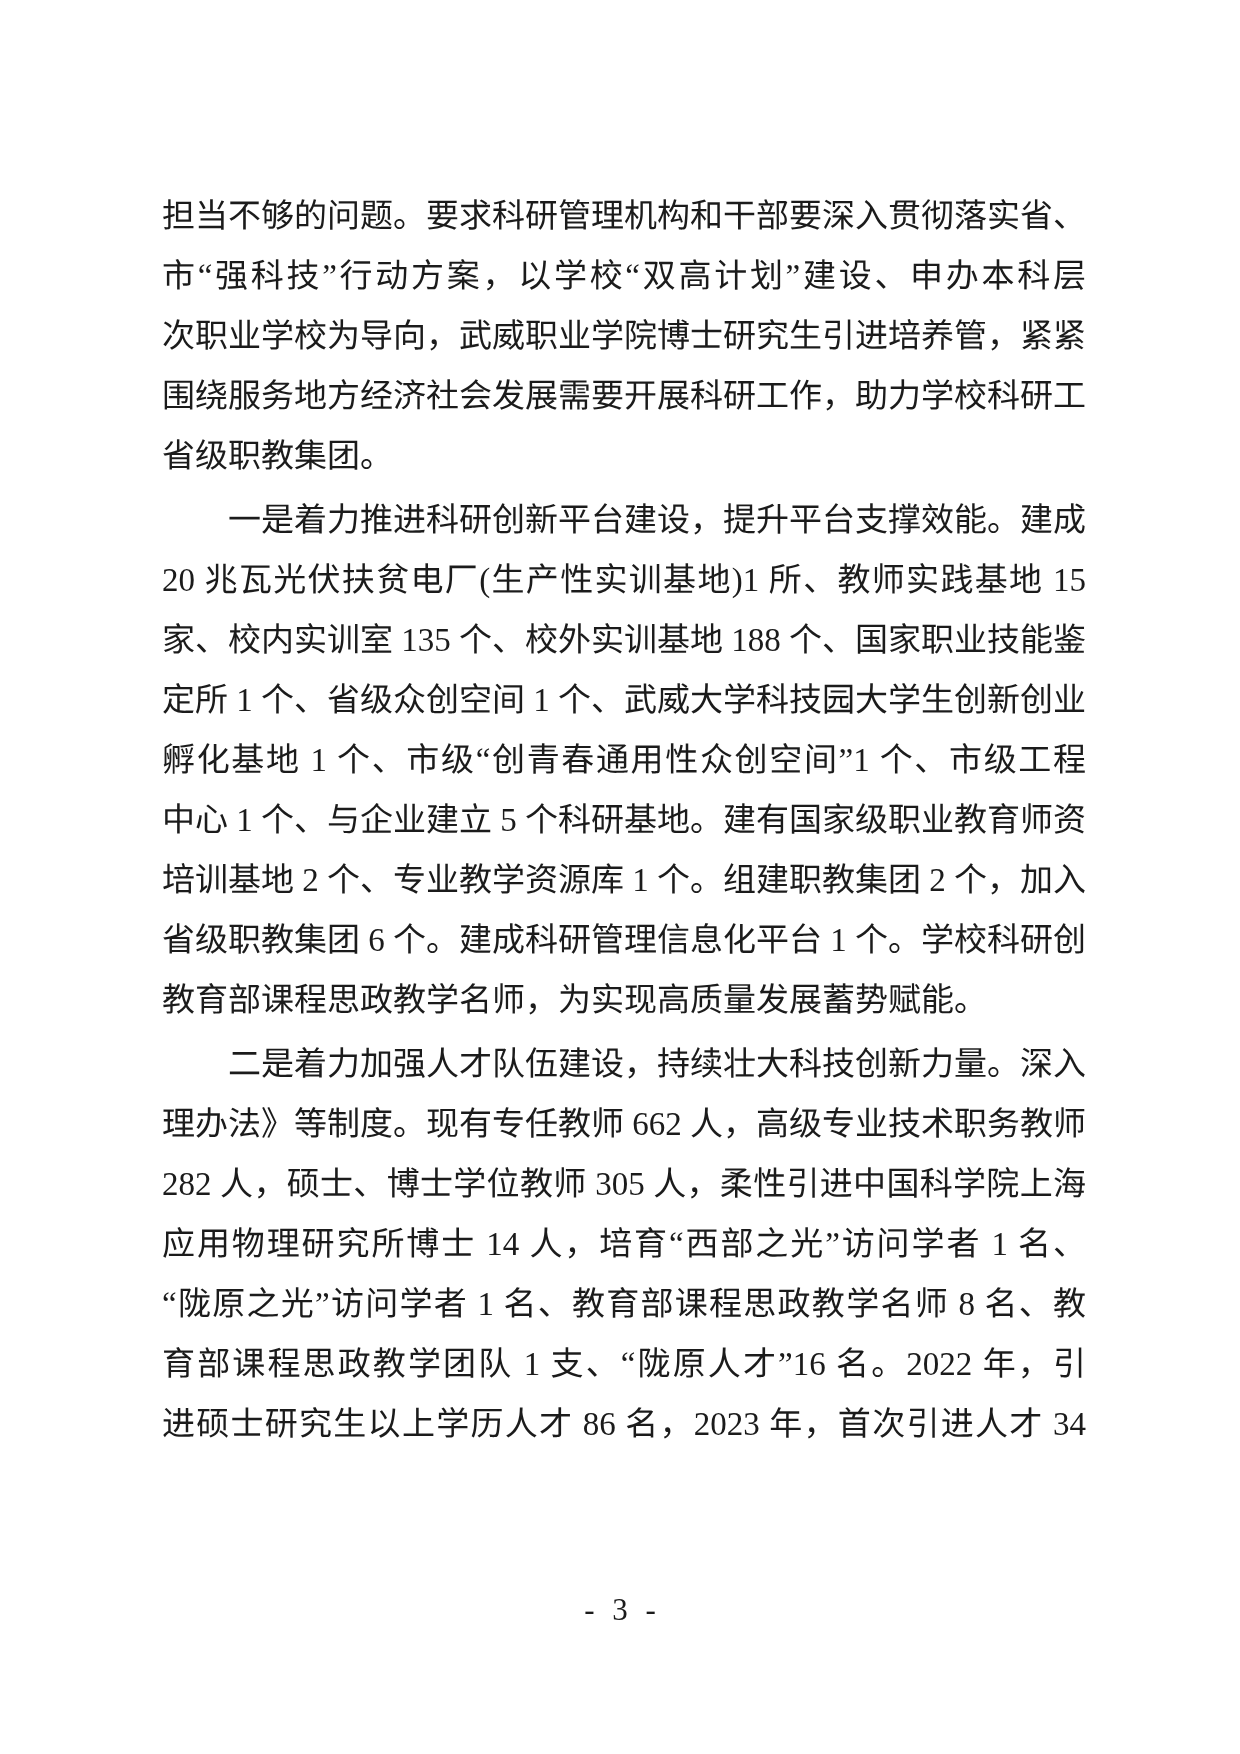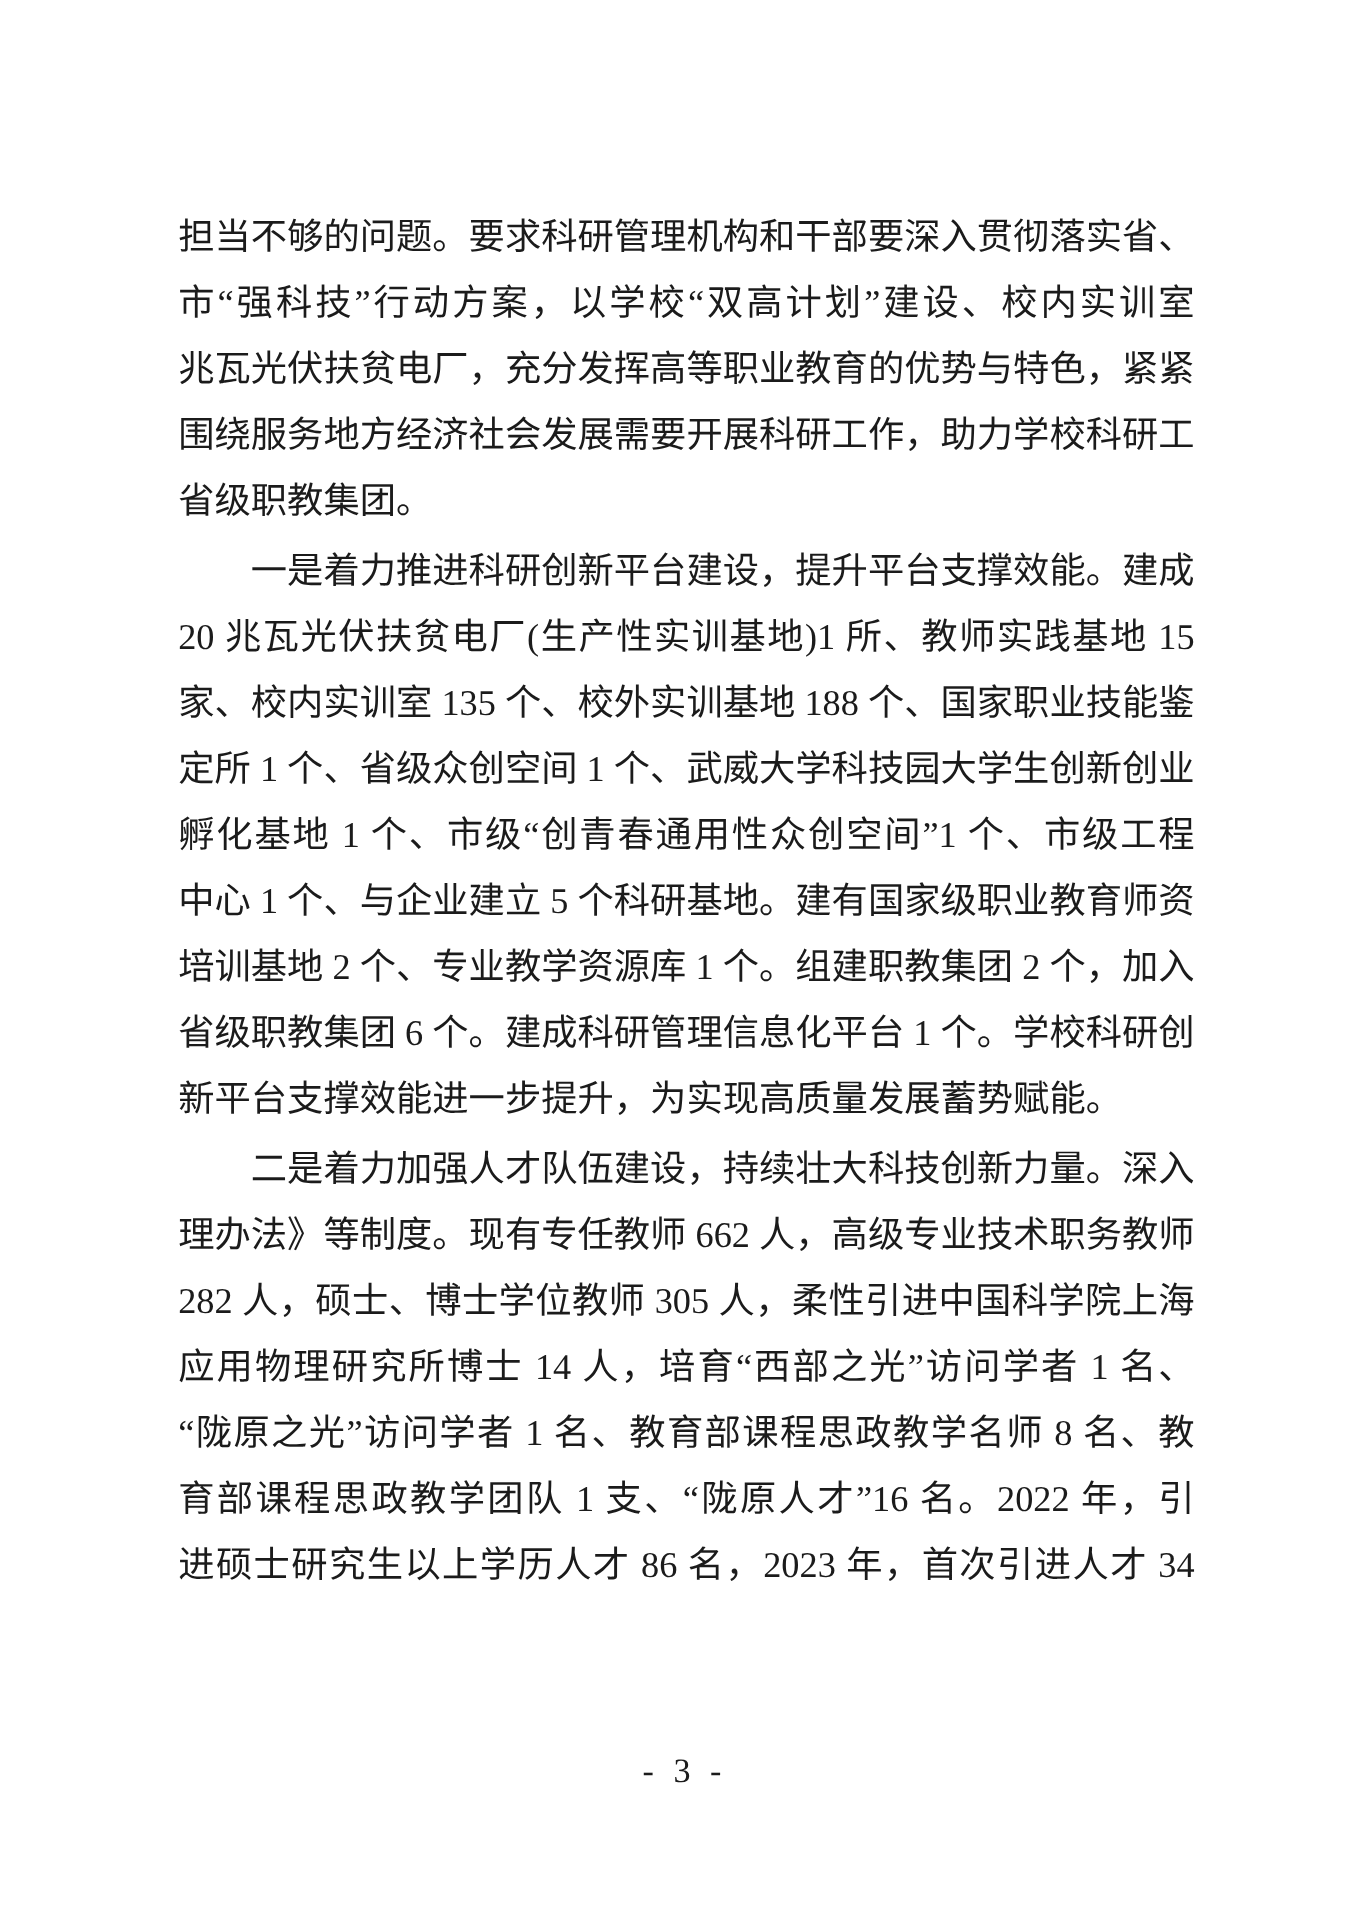--- a/index.html
+++ b/index.html
@@ -58,36 +58,36 @@
 </style>
 </head>
 <body>
 
 <div class="page">
 
   <div class="text-block">
 
     <div class="para">
       <div class="line">担当不够的问题。要求科研管理机构和干部要深入贯彻落实省、</div>
-      <div class="line">市“强科技”行动方案，以学校“双高计划”建设、校内实训室</div>
-      <div class="line">兆瓦光伏扶贫电厂，充分发挥高等职业教育的优势与特色，紧紧</div>
+      <div class="line">市“强科技”行动方案，以学校“双高计划”建设、申办本科层</div>
+      <div class="line">次职业学校为导向，武威职业学院博士研究生引进培养管，紧紧</div>
       <div class="line">围绕服务地方经济社会发展需要开展科研工作，助力学校科研工</div>
       <div class="line line--last">省级职教集团。</div>
     </div>
 
     <div class="para">
       <div class="line line--indent">一是着力推进科研创新平台建设，提升平台支撑效能。建成</div>
       <div class="line">20 兆瓦光伏扶贫电厂(生产性实训基地)1 所、教师实践基地 15</div>
       <div class="line">家、校内实训室 135 个、校外实训基地 188 个、国家职业技能鉴</div>
       <div class="line">定所 1 个、省级众创空间 1 个、武威大学科技园大学生创新创业</div>
       <div class="line">孵化基地 1 个、市级“创青春通用性众创空间”1 个、市级工程</div>
       <div class="line">中心 1 个、与企业建立 5 个科研基地。建有国家级职业教育师资</div>
       <div class="line">培训基地 2 个、专业教学资源库 1 个。组建职教集团 2 个，加入</div>
       <div class="line">省级职教集团 6 个。建成科研管理信息化平台 1 个。学校科研创</div>
-      <div class="line line--last">新平台支撑效能进一步提升，为实现高质量发展蓄势赋能。</div>
+      <div class="line line--last">教育部课程思政教学名师，为实现高质量发展蓄势赋能。</div>
     </div>
 
     <div class="para">
       <div class="line line--indent">二是着力加强人才队伍建设，持续壮大科技创新力量。深入</div>
       <div class="line">理办法》等制度。现有专任教师 662 人，高级专业技术职务教师</div>
       <div class="line">282 人，硕士、博士学位教师 305 人，柔性引进中国科学院上海</div>
       <div class="line">应用物理研究所博士 14 人，培育“西部之光”访问学者 1 名、</div>
       <div class="line">“陇原之光”访问学者 1 名、教育部课程思政教学名师 8 名、教</div>
       <div class="line">育部课程思政教学团队 1 支、“陇原人才”16 名。2022 年，引</div>
       <div class="line">进硕士研究生以上学历人才 86 名，2023 年，首次引进人才 34</div>

